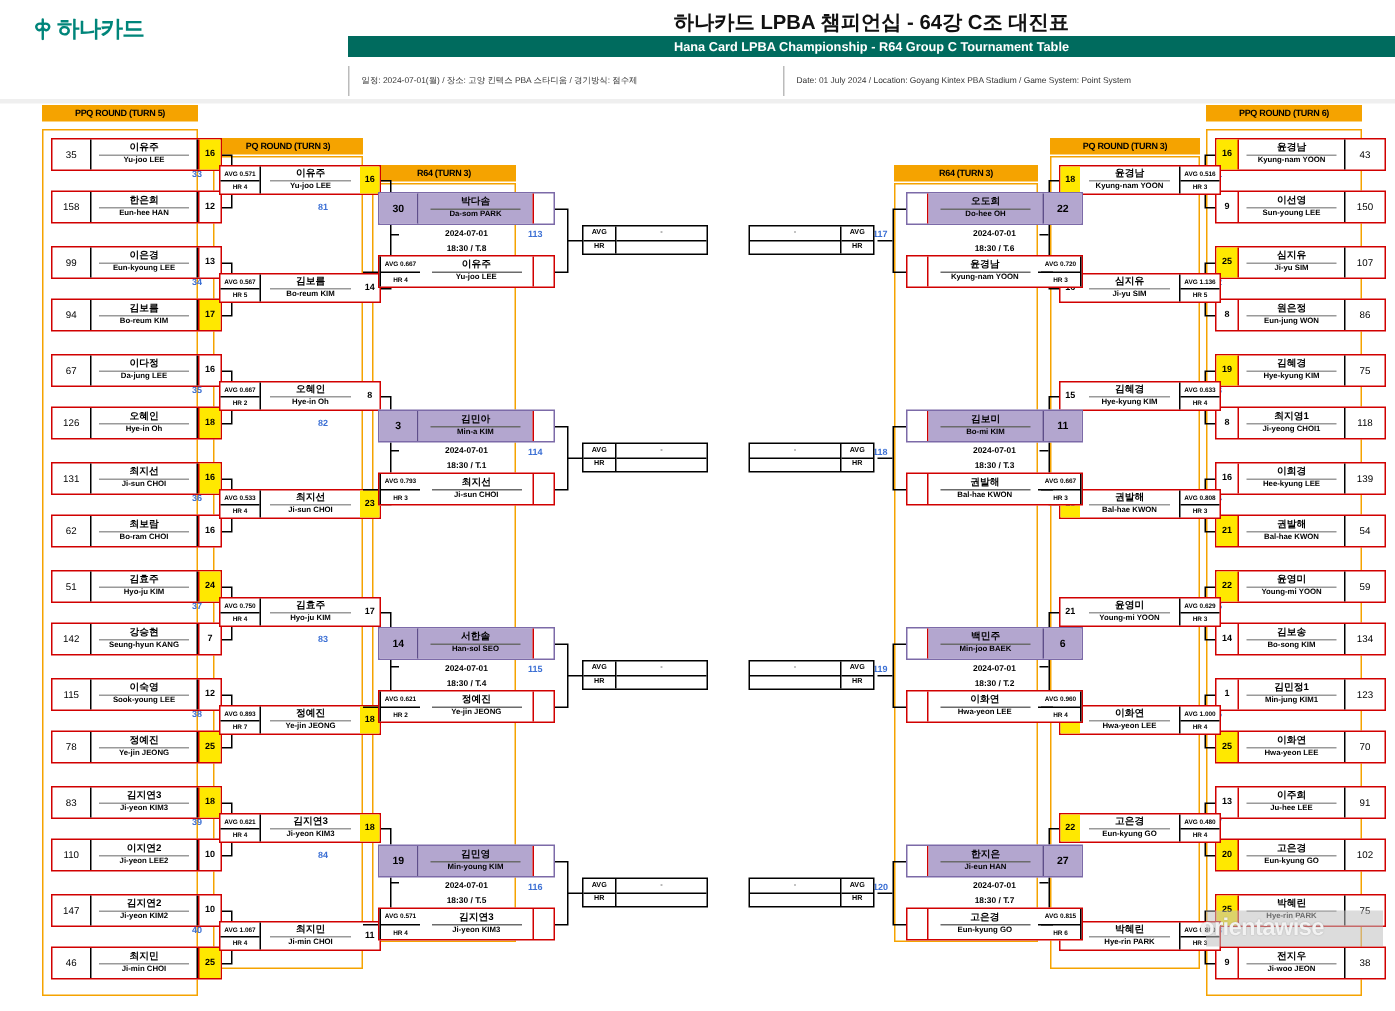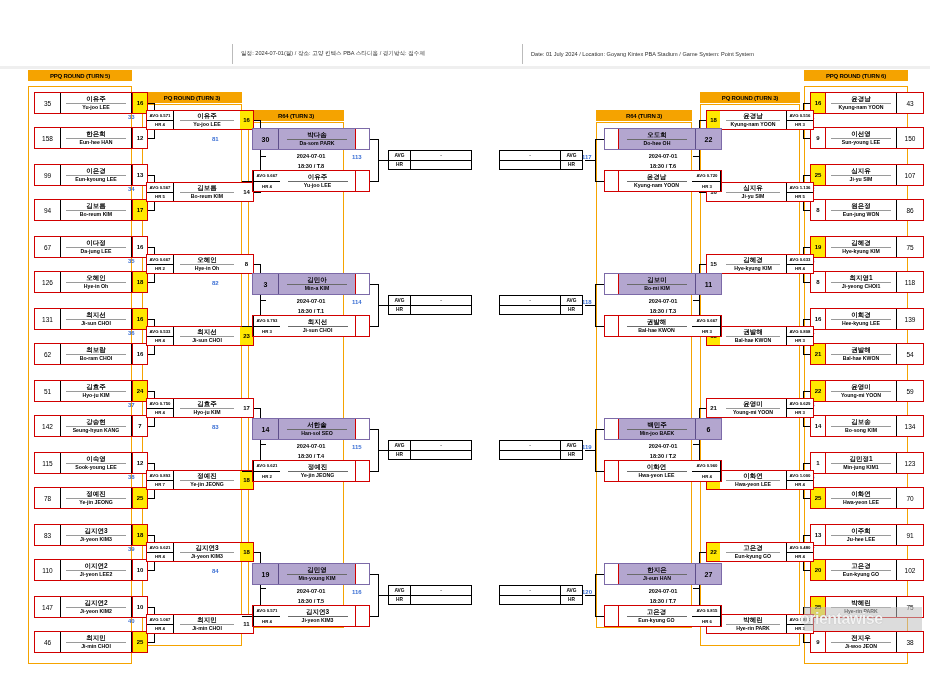--- a/index.html
+++ b/index.html
@@ -112,22 +112,32 @@
         display:flex; align-items:center; font-size:16px; font-weight:bold;
         color:#f2f2f2; letter-spacing:-0.5px; }
   .wm .bar { position:absolute; left:4px; top:2px; width:118px; height:24px; background:#bfbfbf; opacity:.55; }
   .wm .txt { position:relative; z-index:2; text-shadow:0 0 1px rgba(0,0,0,.25); }
 </style>
 </head>
 <body>
 
 <div class="header">
   <div class="logo-wrap">
+    <div class="logo-hana">
+      <span class="logo-mark">
+        <svg width="13" height="15" viewBox="0 0 13 15">
+            <path d="M6.5 1 L6.5 14 M6.5 4 C3 3 1.5 5 2.5 7 C3.5 9 6 8 6.5 6 M6.5 4 C10 3 11.5 5 10.5 7 C9.5 9 7 8 6.5 6" stroke="#00857a" stroke-width="1.6" fill="none" stroke-linecap="round"></path>
+          </svg>
+      </span>
+      <span>하나카드</span>
+    </div>
   </div>
 
+  <div class="title-main">하나카드 LPBA 챔피언십 - 64강 C조 대진표</div>
+  <div class="title-band">Hana Card LPBA Championship - R64 Group C Tournament Table</div>
   <div class="meta-row">
     <div class="meta-left">일정: 2024-07-01(월) / 장소: 고양 킨텍스 PBA 스타디움 / 경기방식: 점수제</div>
     <div class="meta-right">Date: 01 July 2024 / Location: Goyang Kintex PBA Stadium / Game System: Point System</div>
   </div>
   <div class="hdr-rule"></div>
 </div>
 
 <div class="round-label" style="left:28px;  top:70px; width:104px;">PPQ ROUND (TURN 5)</div>
 <div class="round-label" style="left:142px; top:92px; width:100px;">PQ ROUND (TURN 3)</div>
 <div class="round-label" style="left:248px; top:110px; width:96px;">R64 (TURN 3)</div>

